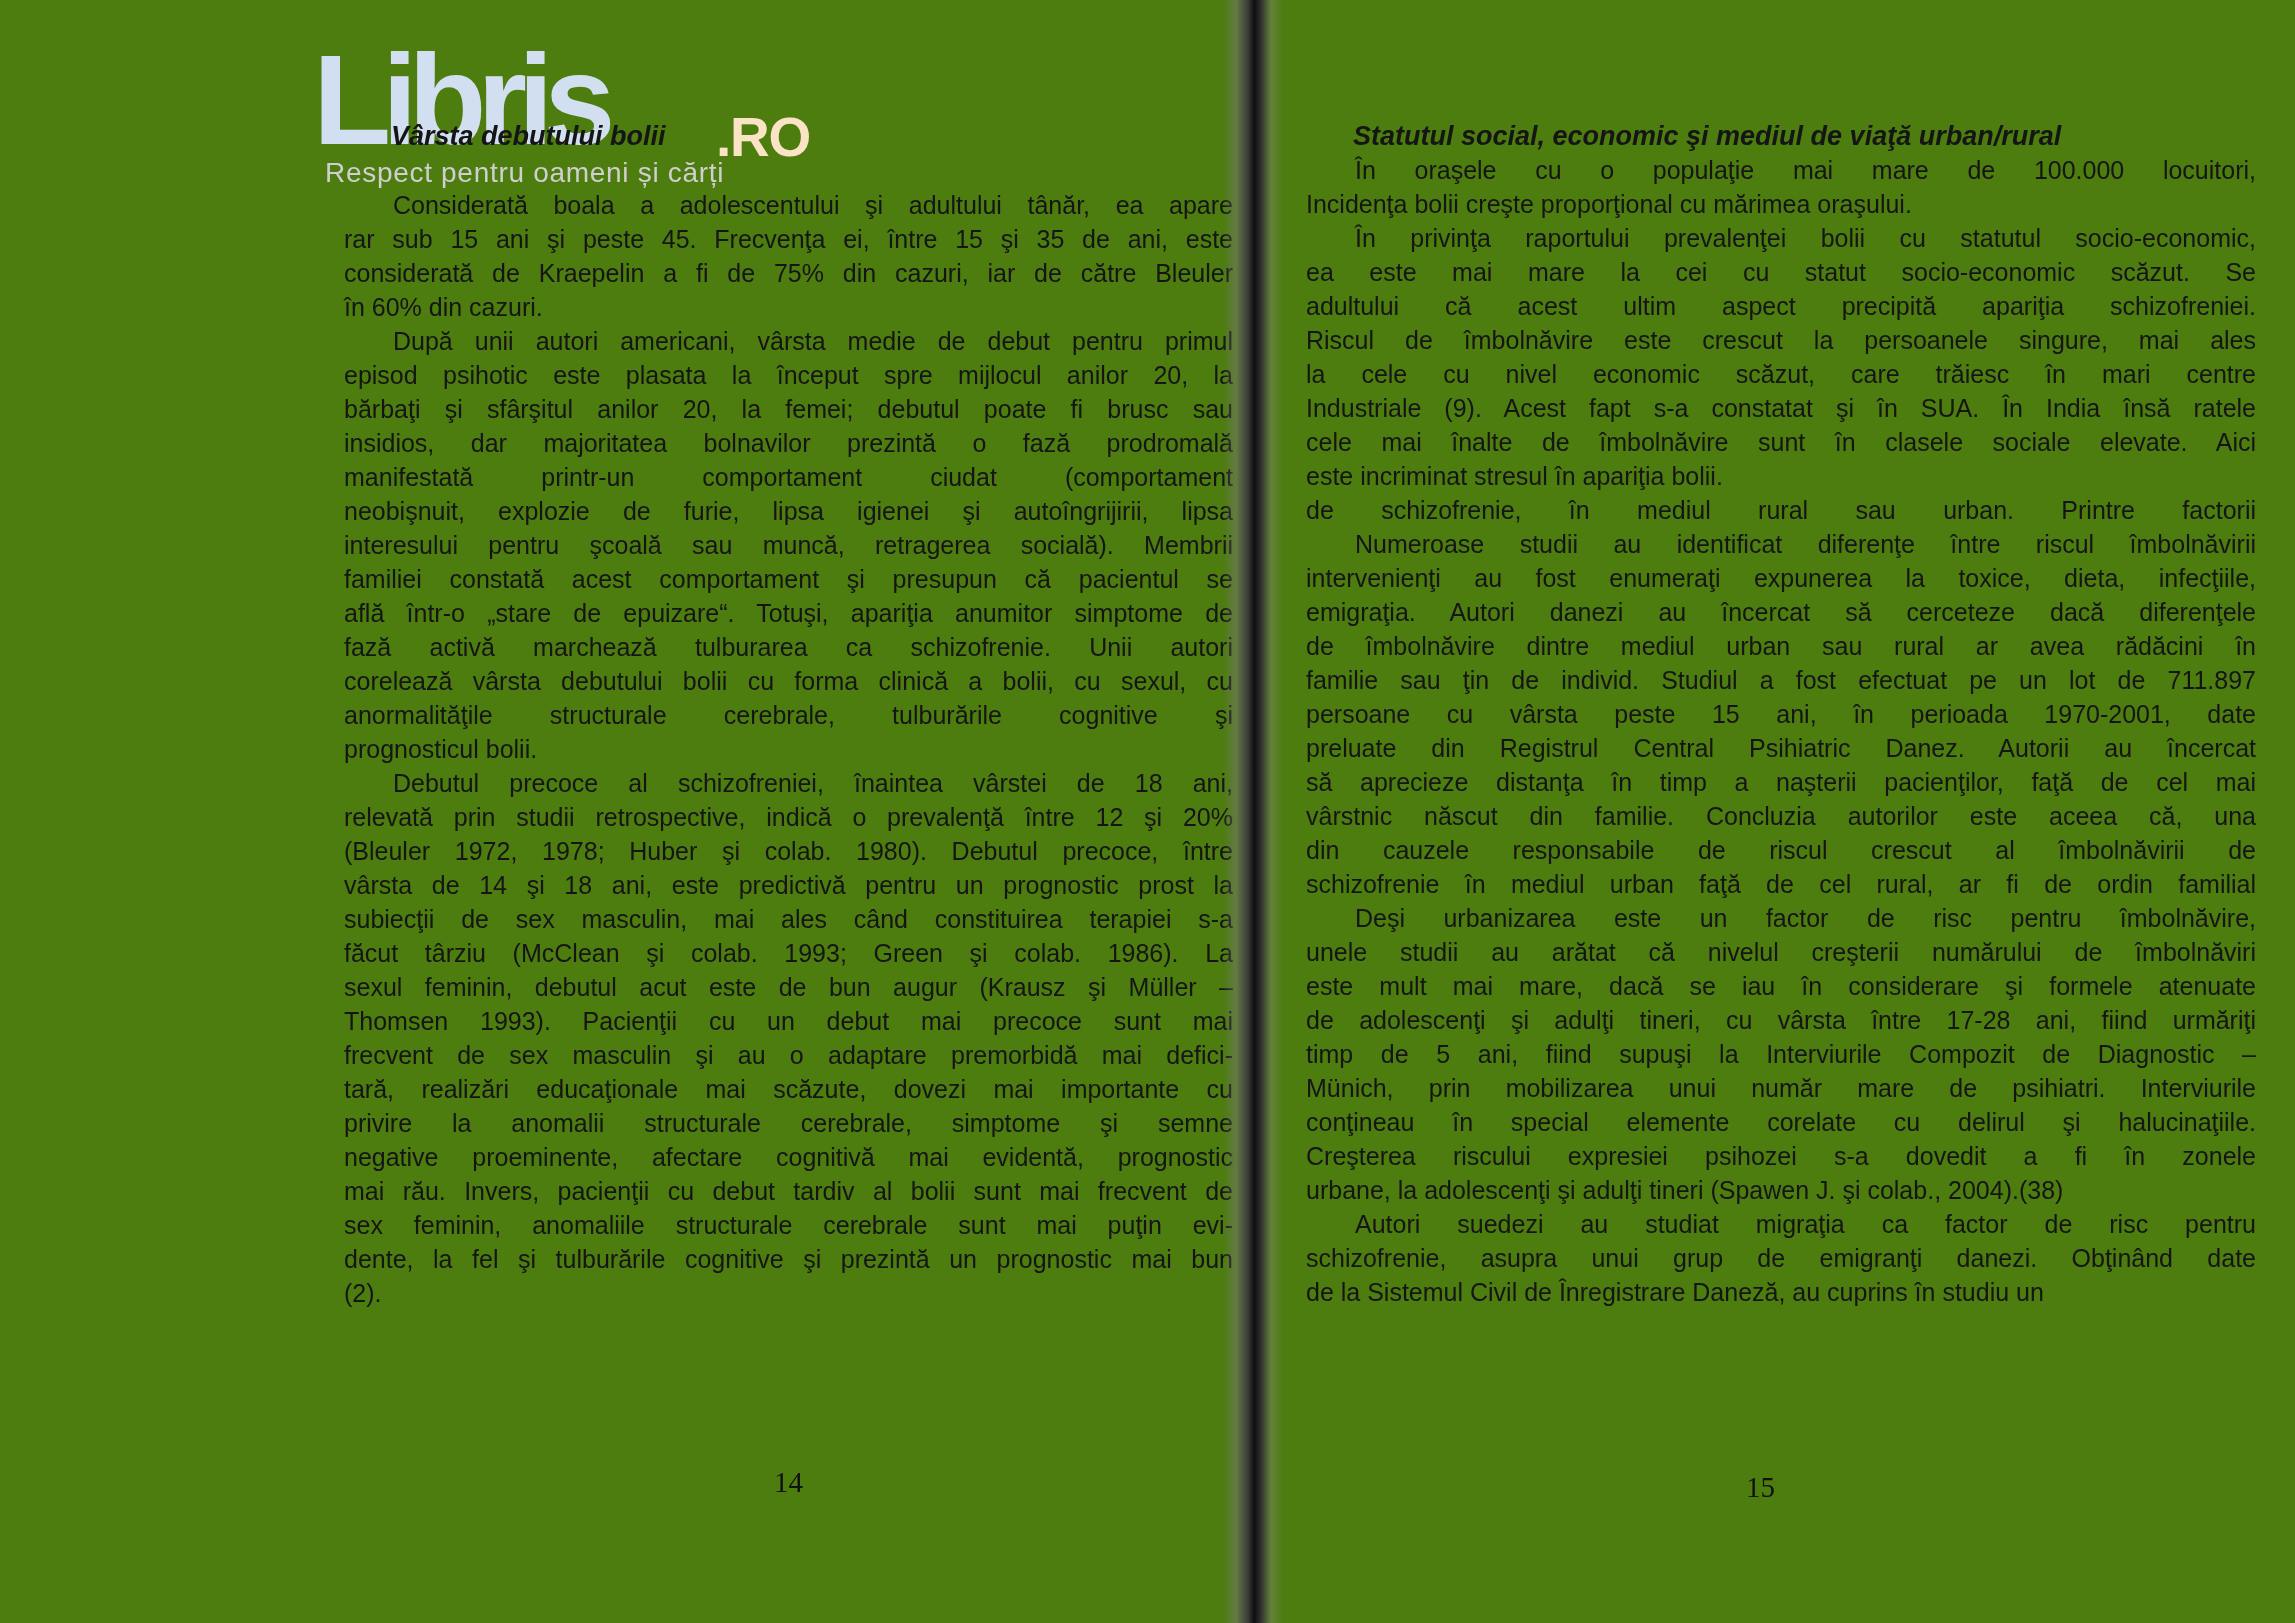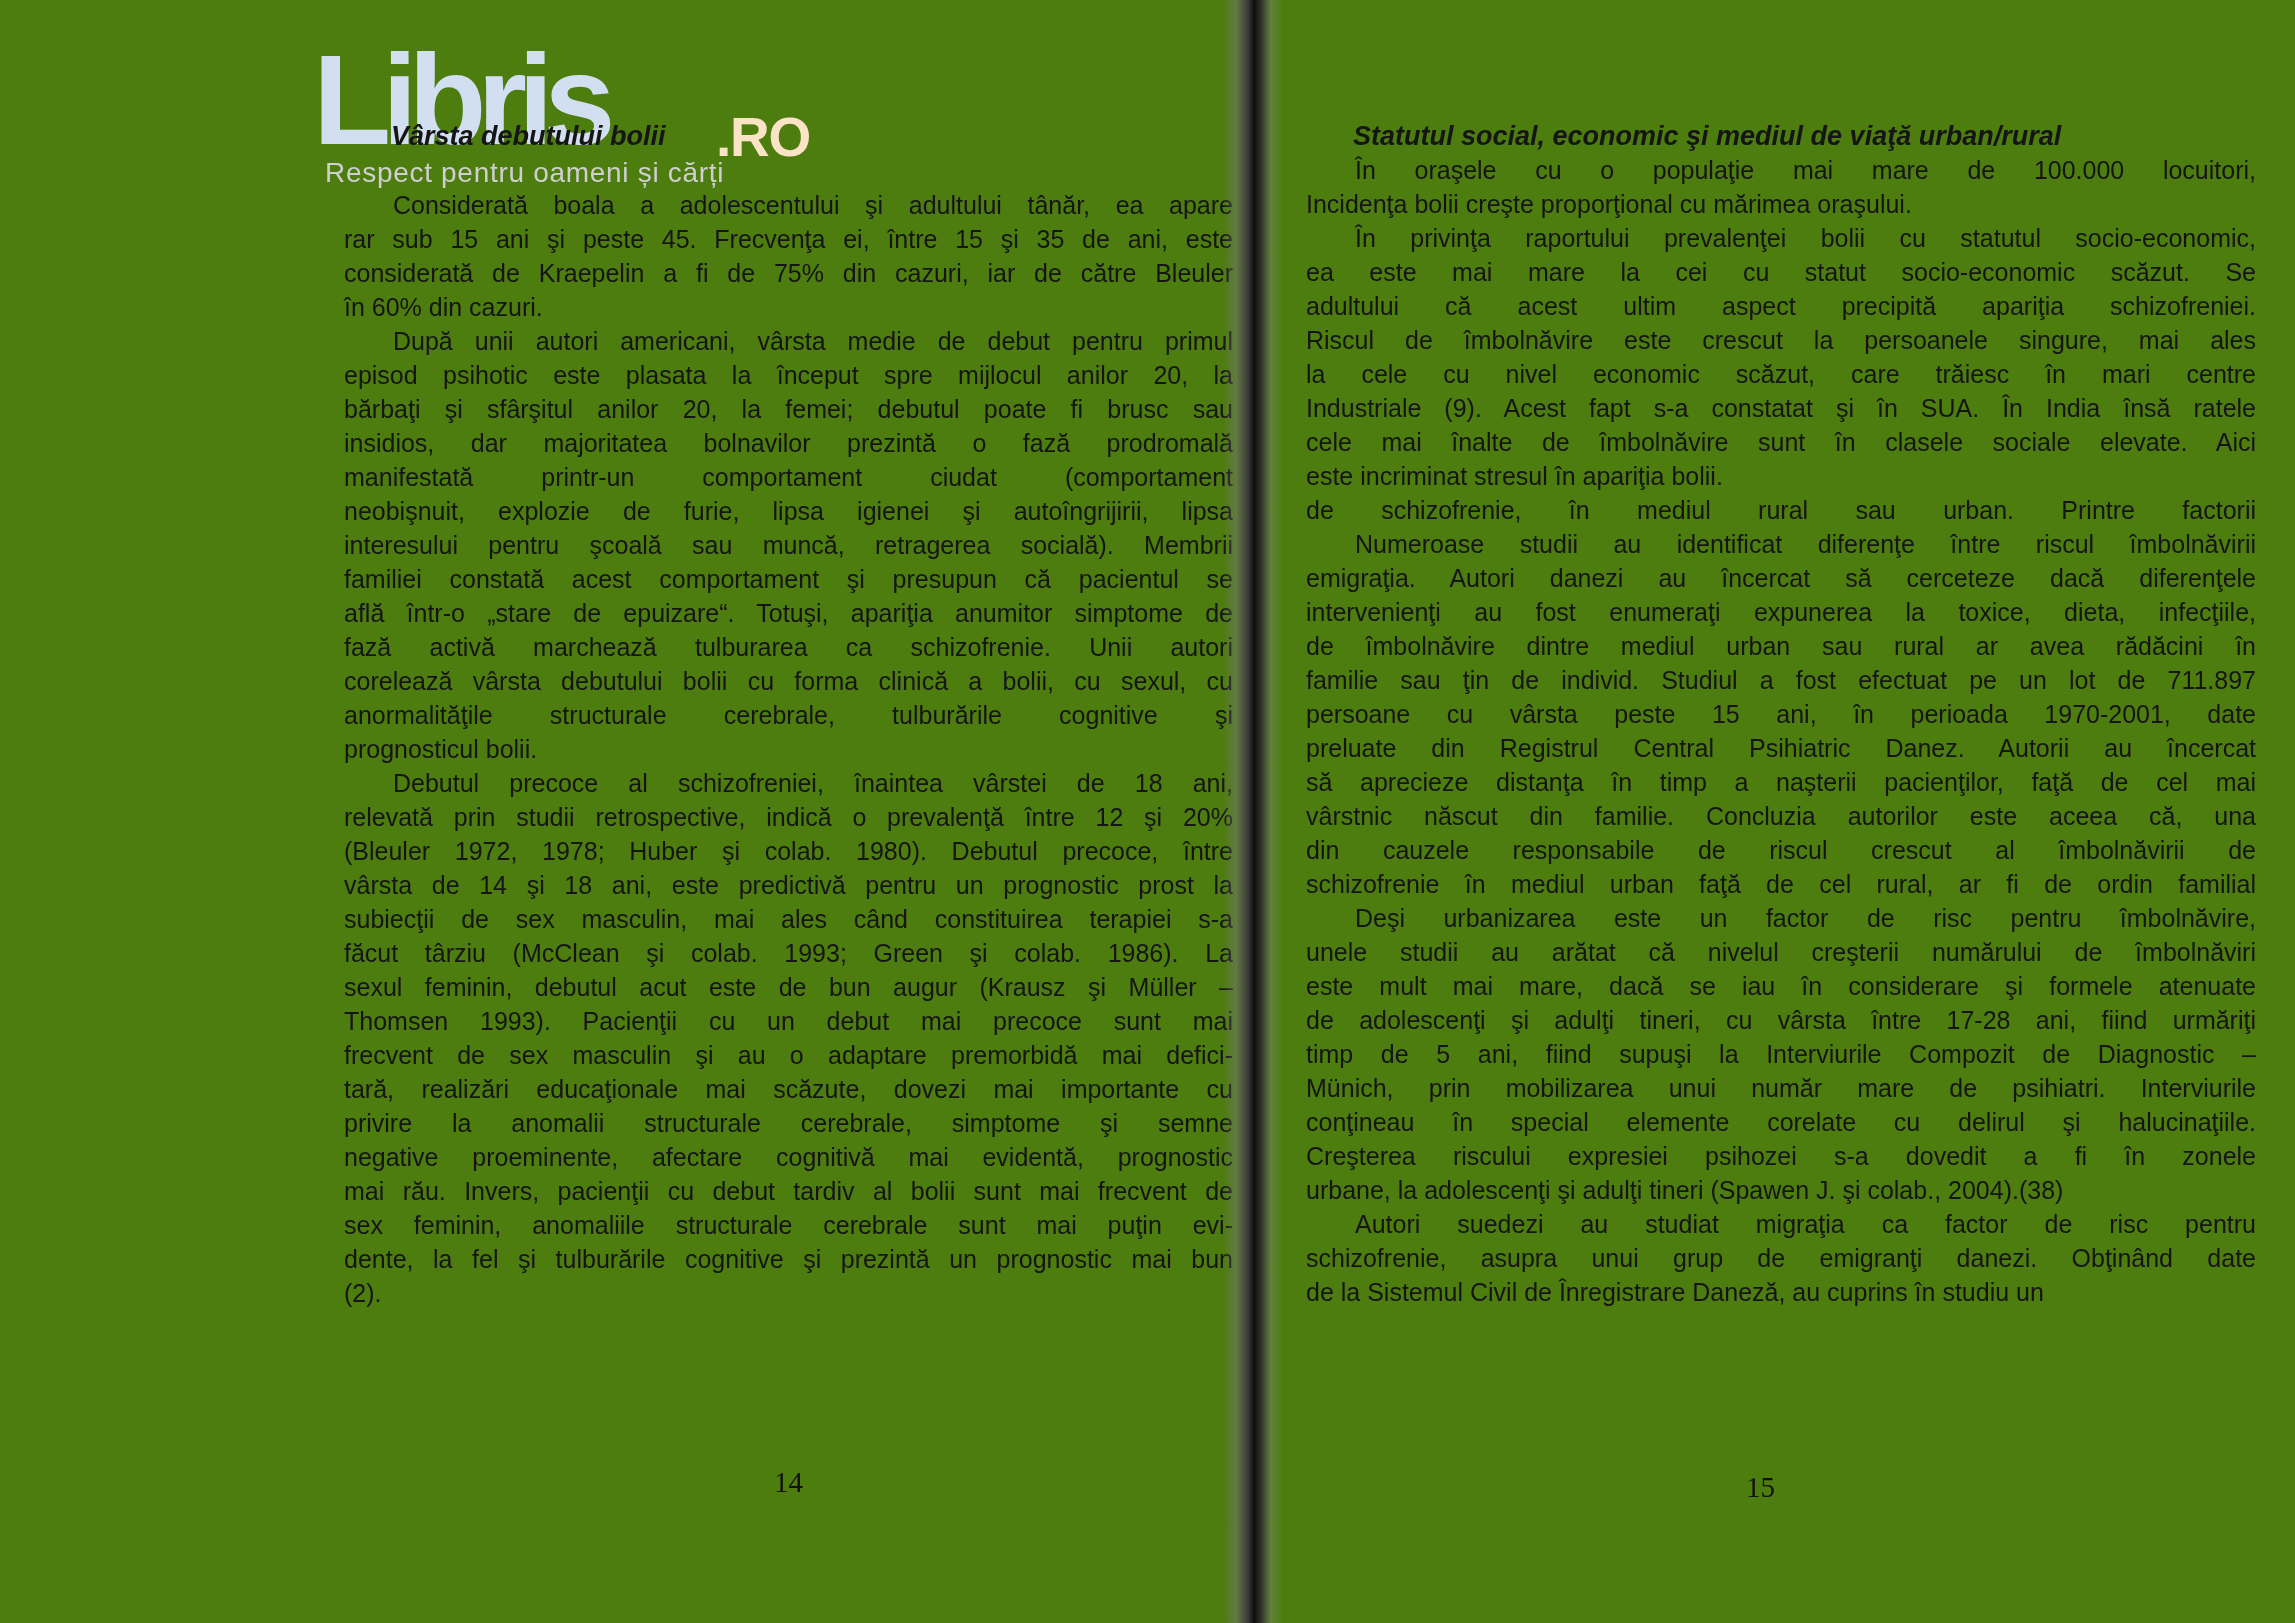--- a/index.html
+++ b/index.html
@@ -134,22 +134,22 @@
           <div class="line just">adultului că acest ultim aspect precipită apariţia schizofreniei.</div>
           <div class="line just">Riscul de îmbolnăvire este crescut la persoanele singure, mai ales</div>
           <div class="line just">la cele cu nivel economic scăzut, care trăiesc în mari centre</div>
           <div class="line just">Industriale (9). Acest fapt s-a constatat şi în SUA. În India însă ratele</div>
           <div class="line just">cele mai înalte de îmbolnăvire sunt în clasele sociale elevate. Aici</div>
           <div class="line">este incriminat stresul în apariţia bolii.</div>
         </div>
         <div class="paragraph">
           <div class="line just">de schizofrenie, în mediul rural sau urban. Printre factorii</div>
           <div class="line indent just">Numeroase studii au identificat diferenţe între riscul îmbolnăvirii</div>
+          <div class="line just">intervenienţi au fost enumeraţi expunerea la toxice, dieta, infecţiile,</div>
           <div class="line just">emigraţia. Autori danezi au încercat să cerceteze dacă diferenţele</div>
-          <div class="line just">intervenienţi au fost enumeraţi expunerea la toxice, dieta, infecţiile,</div>
           <div class="line just">de îmbolnăvire dintre mediul urban sau rural ar avea rădăcini în</div>
           <div class="line just">familie sau ţin de individ. Studiul a fost efectuat pe un lot de 711.897</div>
           <div class="line just">persoane cu vârsta peste 15 ani, în perioada 1970-2001, date</div>
           <div class="line just">preluate din Registrul Central Psihiatric Danez. Autorii au încercat</div>
           <div class="line just">să aprecieze distanţa în timp a naşterii pacienţilor, faţă de cel mai</div>
           <div class="line just">vârstnic născut din familie. Concluzia autorilor este aceea că, una</div>
           <div class="line just">din cauzele responsabile de riscul crescut al îmbolnăvirii de</div>
           <div class="line just">schizofrenie în mediul urban faţă de cel rural, ar fi de ordin familial</div>
         </div>
         <div class="paragraph">

